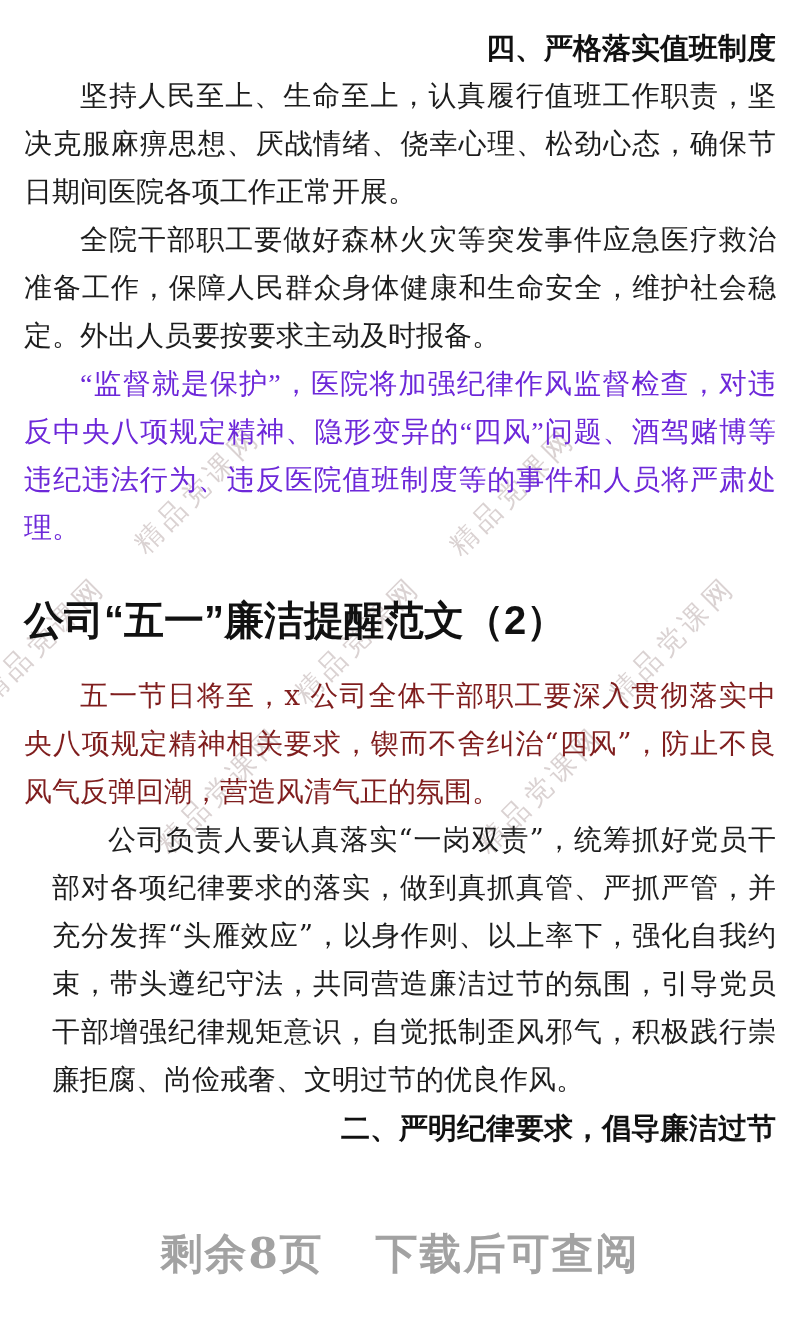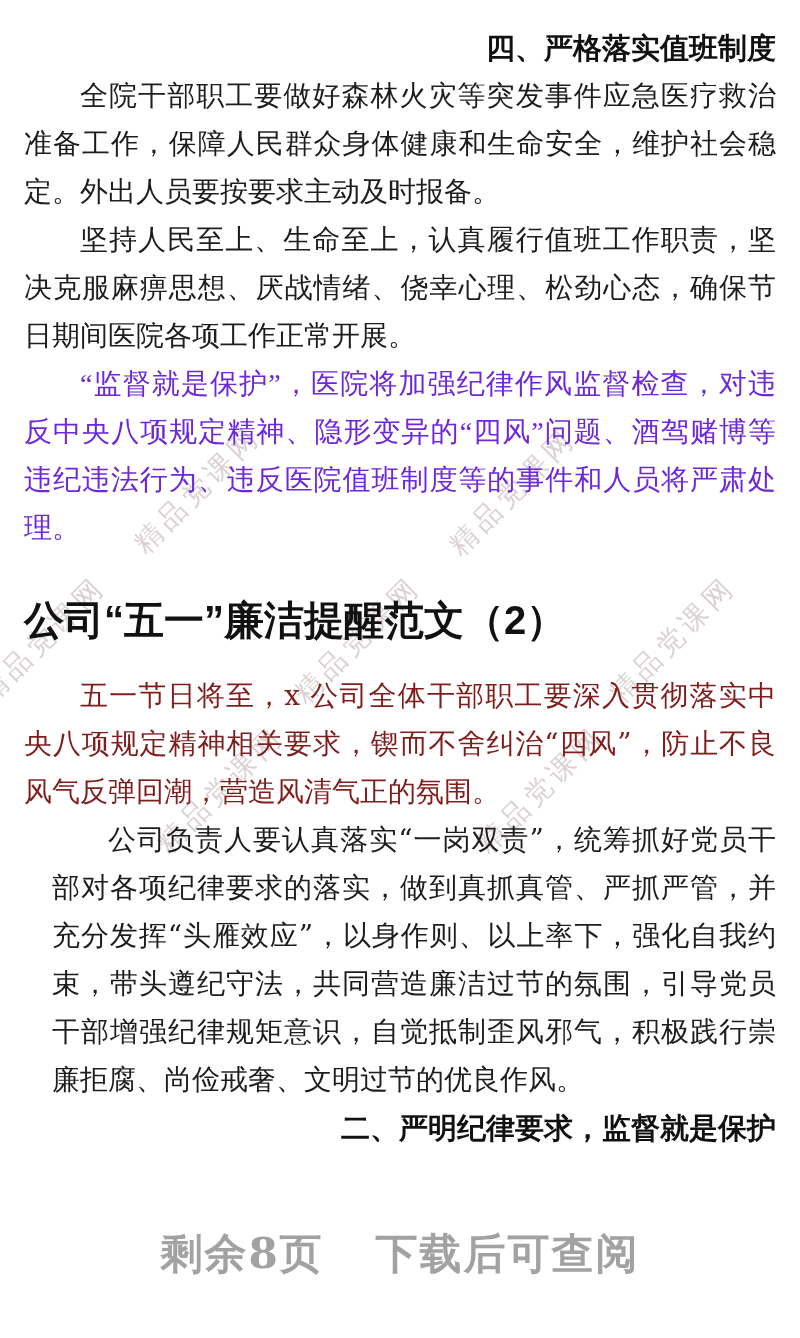--- a/index.html
+++ b/index.html
@@ -81,24 +81,24 @@
     <span class="watermark" style="left: 430px; top: 478px; color: rgba(173, 156, 156, 0.45);">精品党课网</span>
     <span class="watermark" style="left: -40px; top: 626px; color: rgba(173, 156, 156, 0.45);">精品党课网</span>
     <span class="watermark" style="left: 275px; top: 626px; color: rgba(173, 156, 156, 0.45);">精品党课网</span>
     <span class="watermark" style="left: 590px; top: 626px; color: rgba(173, 156, 156, 0.45);">精品党课网</span>
     <span class="watermark" style="left: 138px; top: 776px; color: rgba(173, 156, 156, 0.45);">精品党课网</span>
     <span class="watermark" style="left: 458px; top: 776px; color: rgba(173, 156, 156, 0.45);">精品党课网</span>
   </div>
 
 <main class="doc">
     <div class="sec-heading" style="color: rgb(17, 17, 17);">四、严格落实值班制度</div>
+    <div class="sec-para" style="color: rgb(29, 29, 29);">坚持人民至上、生命至上，认真履行值班工作职责，坚决克服麻痹思想、厌战情绪、侥幸心理、松劲心态，确保节日期间医院各项工作正常开展。</div>
     <div class="sec-para" style="color: rgb(29, 29, 29);">全院干部职工要做好森林火灾等突发事件应急医疗救治准备工作，保障人民群众身体健康和生命安全，维护社会稳定。外出人员要按要求主动及时报备。</div>
-    <div class="sec-para" style="color: rgb(29, 29, 29);">坚持人民至上、生命至上，认真履行值班工作职责，坚决克服麻痹思想、厌战情绪、侥幸心理、松劲心态，确保节日期间医院各项工作正常开展。</div>
     <div class="sec-para" style="color: #6d28d9; font-family: Liberation Serif, serif;">“监督就是保护”，医院将加强纪律作风监督检查，对违反中央八项规定精神、隐形变异的“四风”问题、酒驾赌博等违纪违法行为、违反医院值班制度等的事件和人员将严肃处理。</div>
     <div class="sec-title" style="color: rgb(17, 17, 17);">公司“五一”廉洁提醒范文（2）</div>
     <div class="sec-para" style="color: #7f1d1d;">五一节日将至，x 公司全体干部职工要深入贯彻落实中央八项规定精神相关要求，锲而不舍纠治“四风”，防止不良风气反弹回潮，营造风清气正的氛围。</div>
     <div class="sec-para" style="color: rgb(29, 29, 29); margin-left: 28px;">公司负责人要认真落实“一岗双责”，统筹抓好党员干部对各项纪律要求的落实，做到真抓真管、严抓严管，并充分发挥“头雁效应”，以身作则、以上率下，强化自我约束，带头遵纪守法，共同营造廉洁过节的氛围，引导党员干部增强纪律规矩意识，自觉抵制歪风邪气，积极践行崇廉拒腐、尚俭戒奢、文明过节的优良作风。</div>
-    <div class="sec-heading" style="color: rgb(17, 17, 17);">二、严明纪律要求，监督就是保护</div>
+    <div class="sec-heading" style="color: rgb(17, 17, 17);">二、严明纪律要求，倡导廉洁过节</div>
   </main>
 
 <div class="footer" style="color: rgb(162, 162, 162);">
   <span>剩余8页</span><span class="gap-left">下载后可查阅</span>
 </div>
 
 </body></html>

